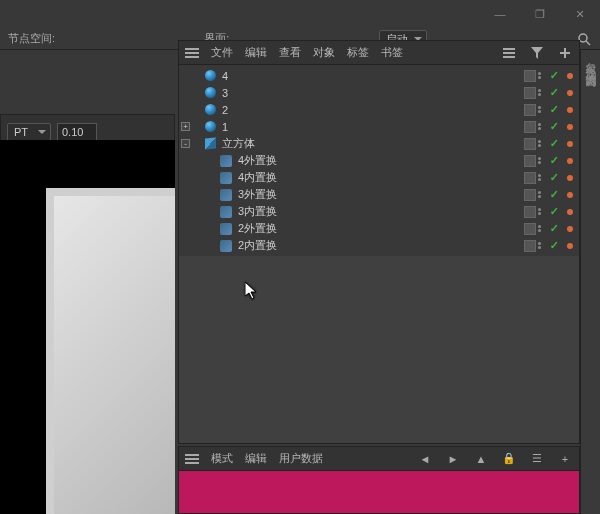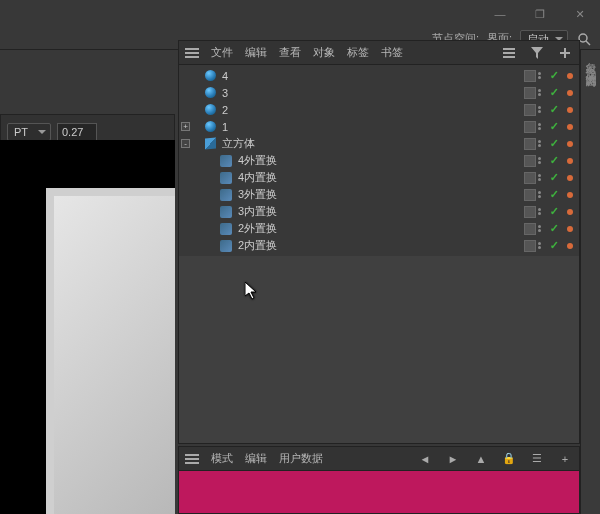--- a/index.html
+++ b/index.html
@@ -1,19 +1,19 @@
 <!DOCTYPE html>
 <html><head>
 <meta charset="utf-8">
 <style>
 * { margin:0; padding:0; box-sizing:border-box; font-family:"Microsoft YaHei",sans-serif; font-size:11px; user-select:none }
 body { background:#383838; color:#b8b8b8; width:600px; height:514px; overflow:hidden; position:relative }
 .titlebar { height:28px; display:flex; justify-content:flex-end; align-items:center; background:#383838 }
 .titlebar .tb { width:40px; height:28px; display:flex; align-items:center; justify-content:center; color:#888 }
-.headerbar { height:22px; display:flex; align-items:center; justify-content:flex-end; gap:8px; padding:0 8px; border-bottom:1px solid #222 }
+.headerbar { height:22px; display:flex; align-items:center; justify-content:space-between; gap:8px; padding:0 8px; border-bottom:1px solid #222 }
 .headerbar label{color:#aaa}
 .dd { background:#2e2e2e; border:1px solid #555; color:#ccc; padding:1px 18px 1px 6px; border-radius:2px; position:relative; height:18px; line-height:14px }
 .dd::after{content:"";position:absolute;right:4px;top:6px;border:4px solid transparent;border-top-color:#999}
 .toolbar { position:absolute; left:0; top:114px; width:175px; height:26px; background:#323232; display:flex; align-items:center; gap:6px; padding:17px 6px; border:1px solid #222 }
 .toolbar .dd{width:44px}
 .toolbar .num{background:#262626;border:1px solid #555;color:#ccc;width:40px;height:18px;padding:0 4px;line-height:16px}
 .viewport { position:absolute; left:0; top:140px; width:175px; height:374px; background:#000 }
 .viewport .pane{position:absolute;left:46px;top:48px;right:0;bottom:0;background:#cfcfcf}
 .viewport .pane .grad{position:absolute;left:8px;top:8px;right:0;bottom:0;background:linear-gradient(135deg,#e6e6e6,#b8b8b8)}
 .rightcol{position:absolute;right:0;top:50px;bottom:0;width:20px;background:#3a3a3a;border-left:1px solid #222;display:flex;flex-direction:column;align-items:center;padding-top:4px;gap:6px;color:#888}
@@ -68,21 +68,21 @@
   <div class="iconbtn">
     <svg width="14" height="14" viewBox="0 0 14 14">
         <circle cx="6" cy="6" r="4" fill="none" stroke="#aaa" stroke-width="1.5"></circle>
         <line x1="9" y1="9" x2="13" y2="13" stroke="#aaa" stroke-width="1.5"></line>
       </svg>
   </div>
 </div>
 
 <div class="toolbar">
   <div class="dd">PT</div>
-  <div class="num">0.27</div>
+  <div class="num">0.10</div>
 </div>
 
 <div class="viewport">
   <div class="pane">
       <div class="grad"></div>
     </div>
 </div>
 
 <div class="objpanel">
   <div class="menubar">

